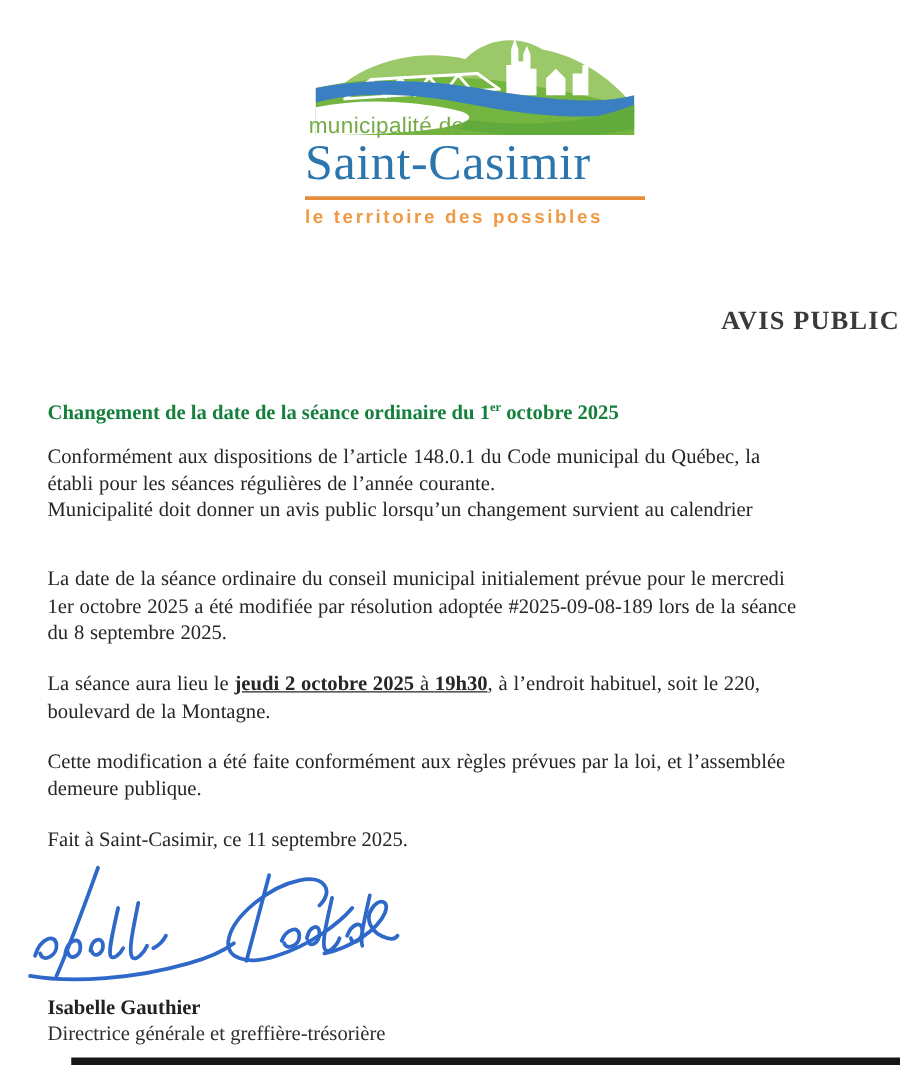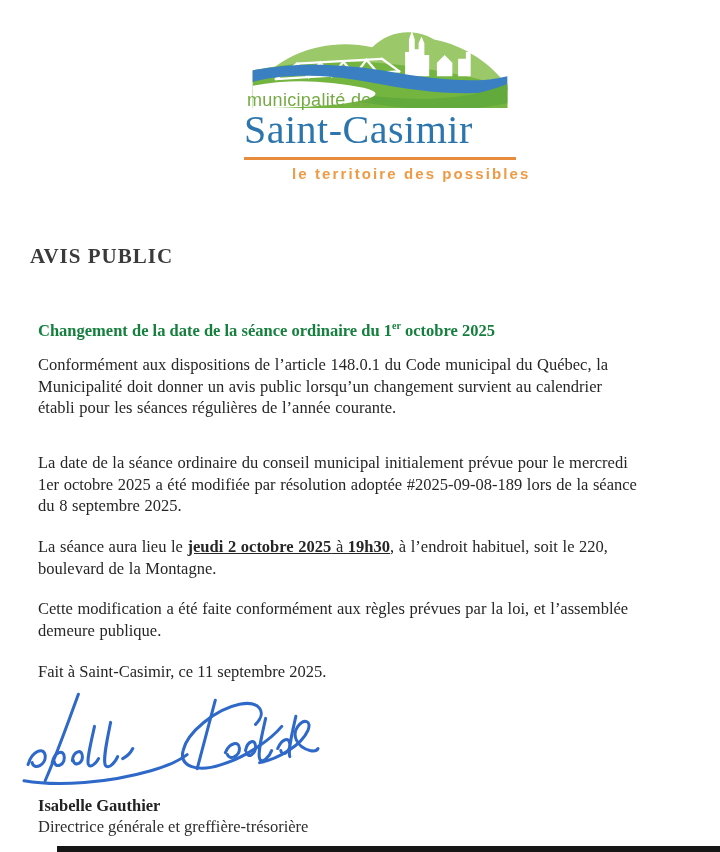--- a/index.html
+++ b/index.html
@@ -19,26 +19,26 @@
   }
   .logo-name{
     position:absolute;left:0px;top:82px;width:274px;
     font-family:"Liberation Serif", serif;font-size:40px;color:#2d76ad;
     letter-spacing:.5px;white-space:nowrap;
   }
   .logo-rule{position:absolute;left:0;top:133px;width:272px;height:3px;background:#e78c3c;}
   .logo-tagline{
     position:absolute;left:0;top:141px;width:274px;
     font-family:"Liberation Sans", sans-serif;font-weight:bold;font-size:15px;
-    letter-spacing:2.1px;color:#ef9a44;white-space:nowrap;margin-left:48px;
+    letter-spacing:2.1px;color:#ef9a44;white-space:nowrap;
   }
 
   
   .doc-title{
-    position:absolute;top:244px;left:0;width:720px;text-align:left;
+    position:absolute;top:244px;left:0;width:720px;text-align:right;
     padding-left:30px;box-sizing:border-box;
     font-size:21px;font-weight:bold;letter-spacing:1px;color:#3a3a3a;
   }
   .heading{
     position:absolute;left:38px;top:320px;width:660px;
     font-size:16.5px;font-weight:bold;color:#15803d;
   }
   .heading sup{font-size:10px;vertical-align:super;}
   .para{position:absolute;left:38px;width:668px;font-size:16.5px;line-height:21.5px;word-spacing:.5px;}
   .p1{top:354px;}
@@ -92,22 +92,22 @@
     <div class="logo-rule"></div>
     <div class="logo-tagline">le territoire des possibles</div>
   </div>
 
   <div class="doc-title">AVIS PUBLIC</div>
 
   <div class="heading"><span>Changement de la date de la séance ordinaire du 1</span><sup>er</sup><span> octobre 2025</span></div>
 
   <div class="para p1">
     <div>Conformément aux dispositions de l’article 148.0.1 du Code municipal du Québec, la</div>
+    <div>établi pour les séances régulières de l’année courante.</div>
     <div>Municipalité doit donner un avis public lorsqu’un changement survient au calendrier</div>
-    <div>établi pour les séances régulières de l’année courante.</div>
   </div>
 
   <div class="para p2">
     <div>La date de la séance ordinaire du conseil municipal initialement prévue pour le mercredi</div>
     <div>1er octobre 2025 a été modifiée par résolution adoptée #2025-09-08-189 lors de la séance</div>
     <div>du 8 septembre 2025.</div>
   </div>
 
   <div class="para p3">
     <div><span>La séance aura lieu le </span><span class="bold-u">jeudi 2 octobre 2025</span><span class="u"> à </span><span class="bold-u">19h30</span><span>, à l’endroit habituel, soit le 220,</span></div>

